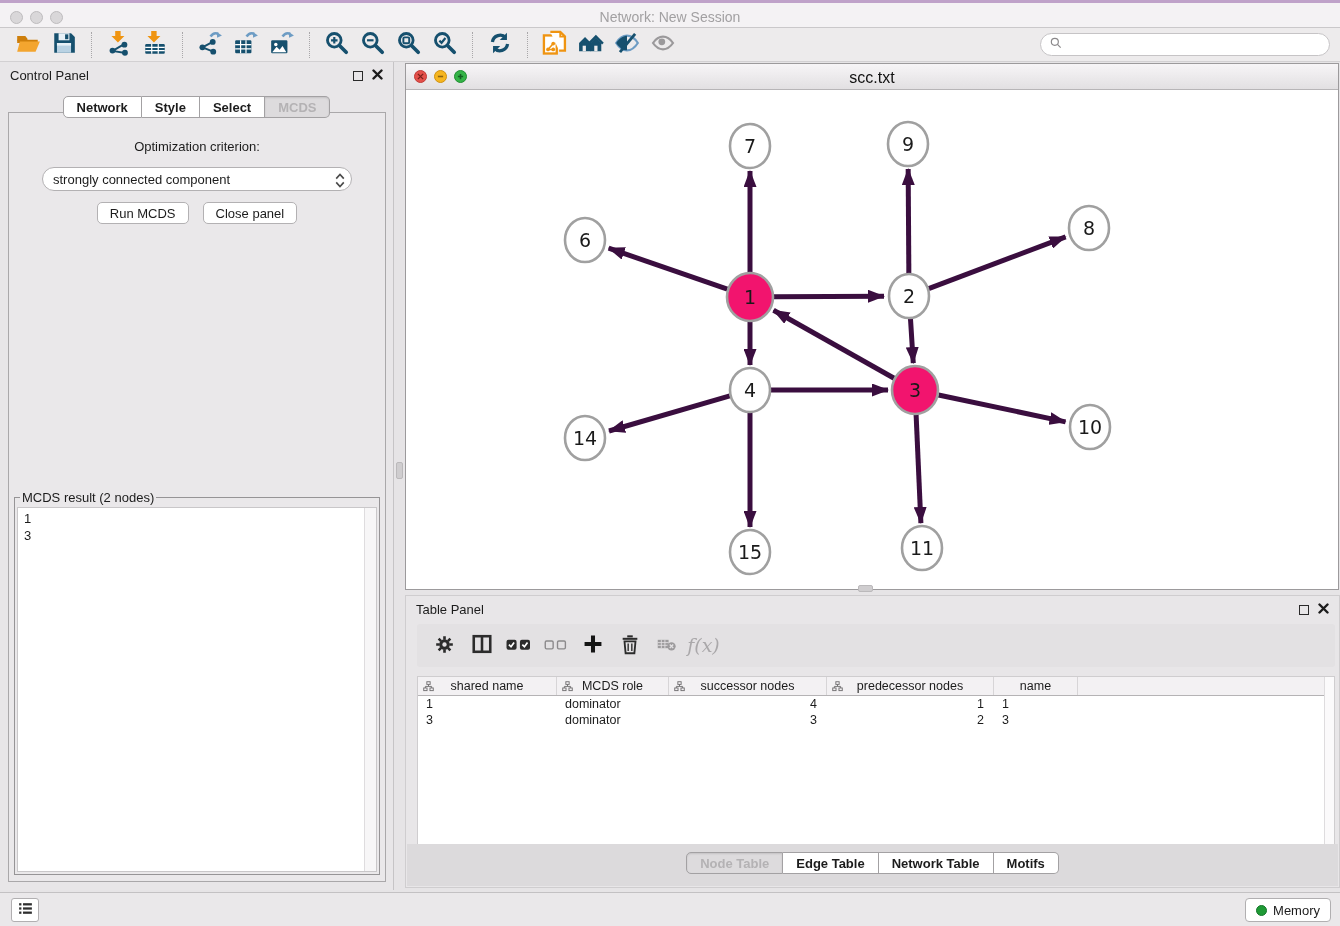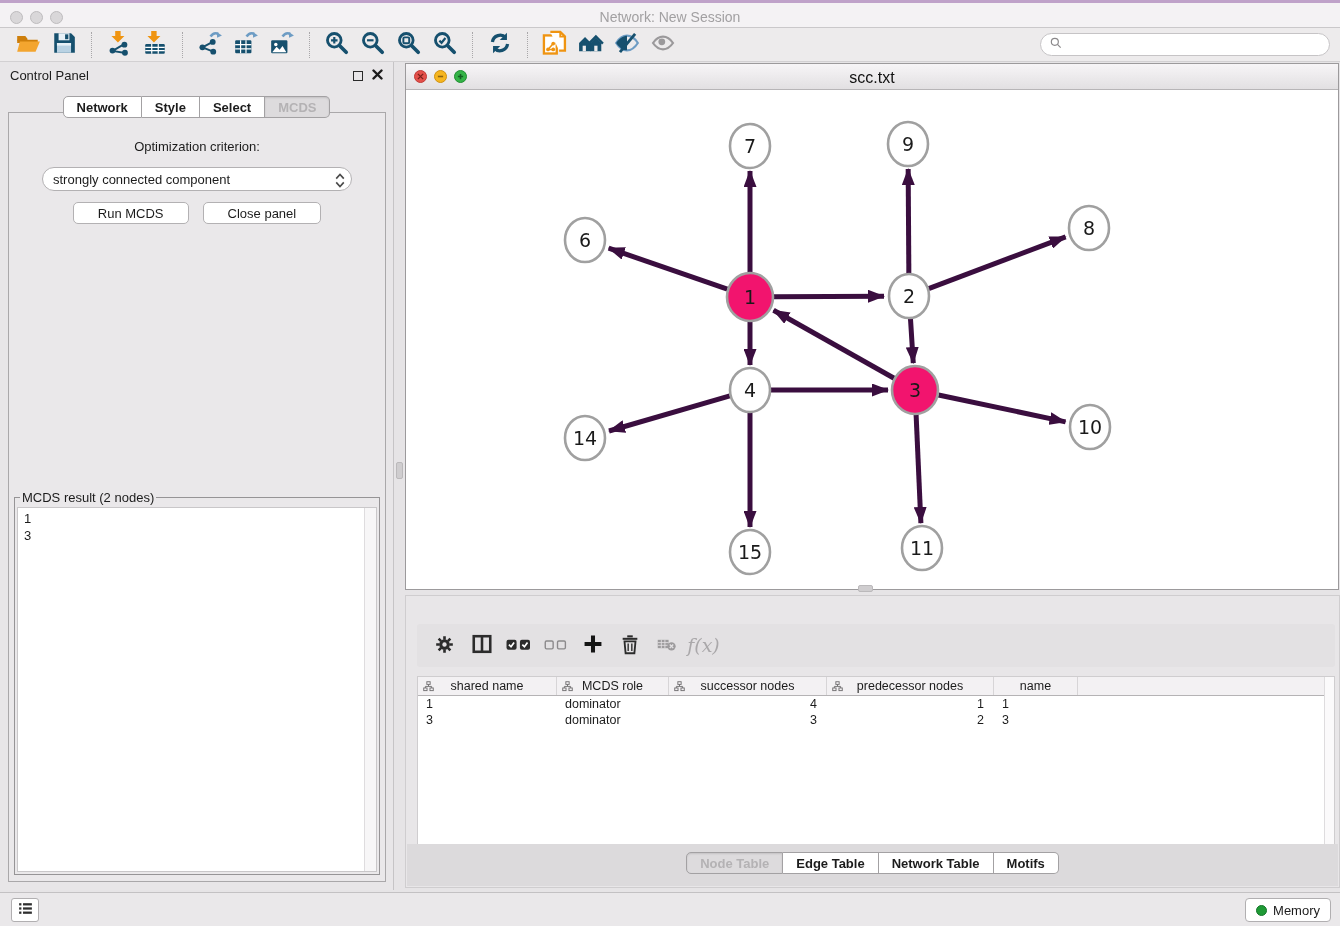--- a/index.html
+++ b/index.html
@@ -62,21 +62,21 @@
   .opt-label { margin-top:26px; text-align:center; font-size:13px; }
   #criterion-select {
     margin:13px auto 0; width:310px; height:24px; background:#fff;
     border:1px solid #b3b1b3; border-radius:12px; position:relative;
     display:flex; align-items:center; padding:0 24px 0 10px; cursor:pointer;
   }
   #criterion-select .chev { position:absolute; right:6px; top:4px; }
   .cp-buttons { margin-top:11px; display:flex; justify-content:center; gap:14px; }
   .mac-btn {
     height:22px; background:#fff; border:1px solid #b3b1b3; border-radius:5px;
-    font-size:13px; padding:0 24px; font-family:"Liberation Sans",sans-serif; cursor:pointer; color:#1c1c1c;
+    font-size:13px; padding:0 12px; font-family:"Liberation Sans",sans-serif; cursor:pointer; color:#1c1c1c;
   }
   #result-fieldset {
     position:absolute; left:5px; right:5px; top:377px; bottom:6px;
     border:1px solid #969496; padding:0; background:#eae8ea;
   }
   #result-fieldset legend { font-size:13px; margin-left:5px; padding:0 2px; }
   .result-area { position:absolute; left:2px; right:2px; top:2px; bottom:2px; background:#fff; border:1px solid #c9c7c9; }
   .result-text { position:absolute; left:0; top:0; right:12px; bottom:0; padding:2px 6px; font-size:13px; line-height:17px; overflow:hidden; }
   .result-scroll { position:absolute; right:0; top:0; bottom:0; width:12px; background:#f7f6f7; border-left:1px solid #dedcde; }
   
@@ -435,20 +435,31 @@
           <text x="516" y="458" text-anchor="middle" dy="0.35em" font-family="DejaVu Sans, sans-serif" font-size="19" fill="#1A1A1A">11</text>
         </g>
       </svg>
     </div>
 </div>
 
 <div class="split-handle" style="left:396px; top:462px; width:7px; height:17px;"></div>
 <div class="split-handle" style="left:858px; top:585px; width:15px; height:7px;"></div>
 
 <div id="table-panel">
+  <div class="panel-header">
+    <span>Table Panel</span>
+    <span class="panel-btns">
+      <span class="float-btn"></span>
+      <span class="close-btn">
+        <svg viewBox="0 0 11 11" width="11" height="11">
+            <path d="M1.5 1.5l8 8M9.5 1.5l-8 8" stroke="#1c1c1c" stroke-width="2.4" stroke-linecap="round"></path>
+          </svg>
+      </span>
+    </span>
+  </div>
   <div id="tp-toolbar">
       <span class="tp-btn">
         <span><svg viewBox="0 0 24 24" width="21" height="21">
             <g stroke="#2c2c2c" stroke-width="3">
               <path d="M12 2.5v4M12 17.5v4M2.5 12h4M17.5 12h4M5.3 5.3l2.8 2.8M15.9 15.9l2.8 2.8M5.3 18.7l2.8-2.8M15.9 8.1l2.8-2.8"></path>
             </g>
             <circle cx="12" cy="12" r="6" fill="#2c2c2c"></circle>
             <circle cx="12" cy="12" r="2.5" fill="#e3e1e3"></circle>
           </svg></span>
       </span>

